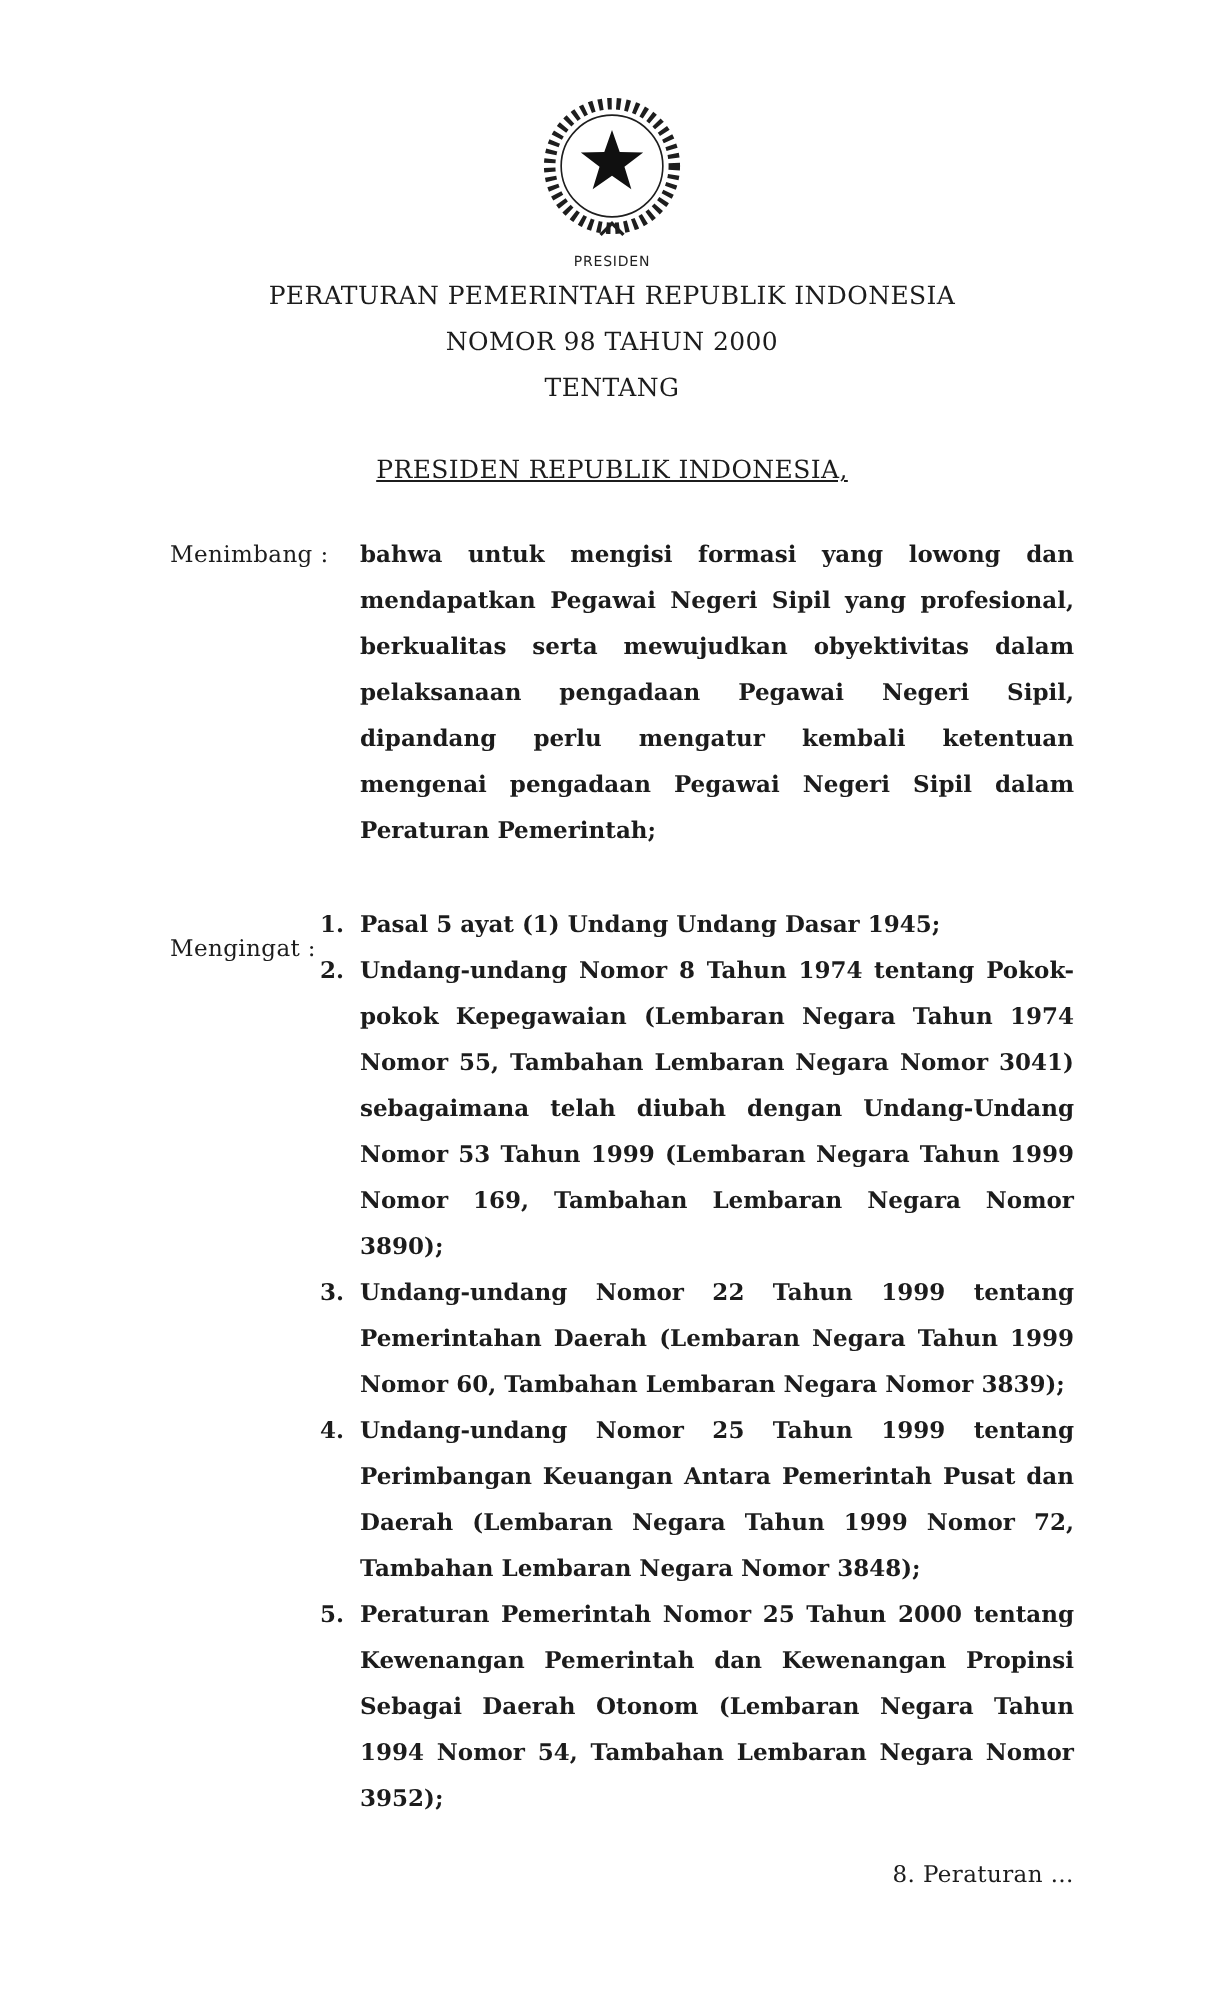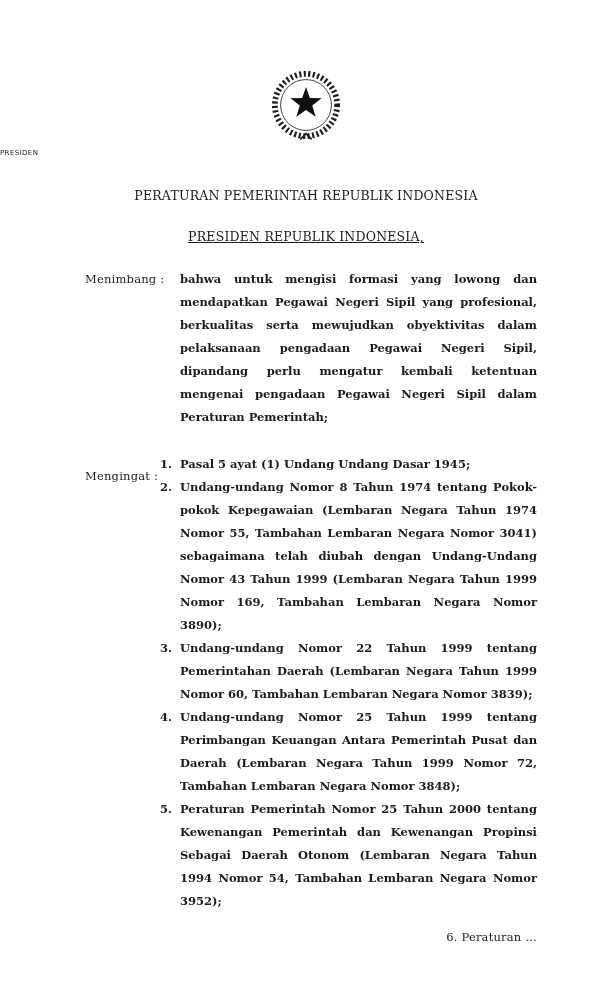--- a/index.html
+++ b/index.html
@@ -2,27 +2,27 @@
 <html><head>
 <meta charset="utf-8">
 <style>
   * { margin:0; padding:0; box-sizing:border-box; }
   html,body { background:#ffffff; }
   .page {
     width:612px; height:1008px; background:#ffffff; position:relative;
     font-family:"DejaVu Serif", "Liberation Serif", serif;
     color:#1c1c1c; overflow:hidden; margin:0 auto;
   }
-  .emblem-block { padding-top:64px; text-align:left; }
+  .emblem-block { padding-top:42px; text-align:center; }
   .emblem-svg { width:82px; height:82px; display:block; margin:0 auto; }
   .emblem-caption {
     margin-top:3px; font-family:"DejaVu Sans", "Liberation Sans", sans-serif;
     font-size:7px; line-height:9px; letter-spacing:0.4px; color:#222;
   }
-  .title-block { margin-top:26px; text-align:center; font-size:12.5px; line-height:23px; letter-spacing:0.2px; }
+  .title-block { text-align:center; font-size:12.5px; line-height:23px; letter-spacing:0.2px; }
   .salutation { margin-top:22px; text-align:center; font-size:12.5px; letter-spacing:0.2px;text-decoration:underline; }
   .body-block { margin:0 75px 0 85px; font-size:11.5px; }
   .section { display:flex; margin-top:24px; line-height:23px; }
   .section .label { flex:none; letter-spacing:0.2px; }
   .section-menimbang .label { width:95px; }
   .section-mengingat .label { width:75px;margin-top:12px; }
   .content { flex:1; min-width:0;font-weight:bold; }
   .justify { text-align:justify; }
   .list-item { display:flex; }
   .list-item .num { flex:none; width:20px; }
@@ -43,54 +43,56 @@
       <path d="M50,28 L54.7,41.5 L69,41.8 L57.6,50.5 L61.8,64.2 L50,56 L38.2,64.2 L42.4,50.5 L31,41.8 L45.3,41.5 Z" fill="#101010"></path>
       <path d="M43,92 L50,85 L57,92" fill="none" stroke="#1e1e1e" stroke-width="2"></path>
     </svg>
     <div class="emblem-caption">
       <div>PRESIDEN</div>
     </div>
   </div>
 
   <div class="title-block">
     <div>PERATURAN PEMERINTAH REPUBLIK INDONESIA</div>
+    <div>NOMOR 98 TAHUN 2000</div>
+    <div>TENTANG</div>
   </div>
 
   <div class="salutation">PRESIDEN REPUBLIK INDONESIA,</div>
 
   <div class="body-block">
 
     <div class="section section-menimbang">
       <div class="label">Menimbang :</div>
       <div class="content justify">bahwa untuk mengisi formasi yang lowong dan mendapatkan Pegawai Negeri Sipil yang profesional, berkualitas serta mewujudkan obyektivitas dalam pelaksanaan pengadaan Pegawai Negeri Sipil, dipandang perlu mengatur kembali ketentuan mengenai pengadaan Pegawai Negeri Sipil dalam Peraturan Pemerintah;</div>
     </div>
 
     <div class="section section-mengingat">
       <div class="label">Mengingat :</div>
       <div class="content">
         <div class="list-item">
           <span class="num">1.</span>
           <span class="itext">Pasal 5 ayat (1) Undang Undang Dasar 1945;</span>
         </div>
         <div class="list-item">
           <span class="num">2.</span>
-          <span class="itext">Undang-undang Nomor 8 Tahun 1974 tentang Pokok-pokok Kepegawaian (Lembaran Negara Tahun 1974 Nomor 55, Tambahan Lembaran Negara Nomor 3041) sebagaimana telah diubah dengan Undang-Undang Nomor 43 Tahun 1999 (Lembaran Negara Tahun 1999 Nomor 169, Tambahan Lembaran Negara Nomor 3890);</span>
+          <span class="itext">Undang-undang Nomor 8 Tahun 1974 tentang Pokok-pokok Kepegawaian (Lembaran Negara Tahun 1974 Nomor 55, Tambahan Lembaran Negara Nomor 3041) sebagaimana telah diubah dengan Undang-Undang Nomor 53 Tahun 1999 (Lembaran Negara Tahun 1999 Nomor 169, Tambahan Lembaran Negara Nomor 3890);</span>
         </div>
         <div class="list-item">
           <span class="num">3.</span>
           <span class="itext">Undang-undang Nomor 22 Tahun 1999 tentang Pemerintahan Daerah (Lembaran Negara Tahun 1999 Nomor 60, Tambahan Lembaran Negara Nomor 3839);</span>
         </div>
         <div class="list-item">
           <span class="num">4.</span>
           <span class="itext">Undang-undang Nomor 25 Tahun 1999 tentang Perimbangan Keuangan Antara Pemerintah Pusat dan Daerah (Lembaran Negara Tahun 1999 Nomor 72, Tambahan Lembaran Negara Nomor 3848);</span>
         </div>
         <div class="list-item">
           <span class="num">5.</span>
           <span class="itext">Peraturan Pemerintah Nomor 25 Tahun 2000 tentang Kewenangan Pemerintah dan Kewenangan Propinsi Sebagai Daerah Otonom (Lembaran Negara Tahun 1994 Nomor 54, Tambahan Lembaran Negara Nomor 3952);</span>
         </div>
       </div>
     </div>
 
   </div>
 
-  <div class="catchword">6.  Peraturan …</div>
+  <div class="catchword">8.  Peraturan …</div>
 
 </div>
 
 </body></html>

